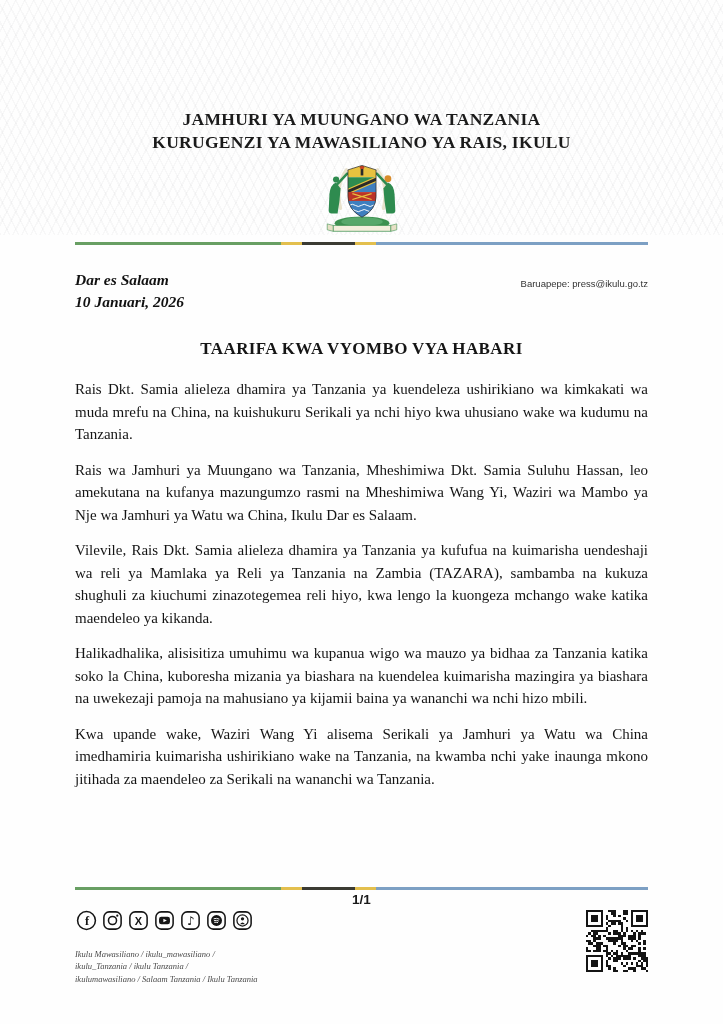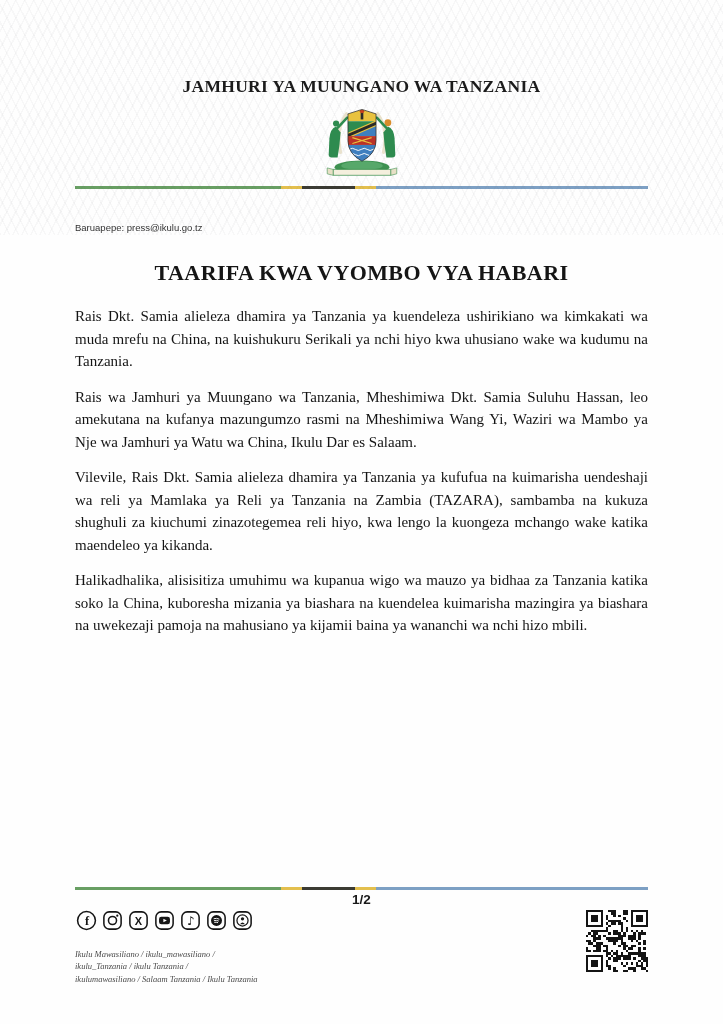--- a/index.html
+++ b/index.html
@@ -7,21 +7,21 @@
     position:relative;width:723px;height:1024px;margin:0 auto;
     background:#fefefe;overflow:hidden;
     font-family:"Liberation Serif",serif;color:#161616;
   }
   .texture{
     position:absolute;top:0;left:0;width:723px;height:235px;pointer-events:none;
     background-image:
       repeating-linear-gradient(63deg, rgba(60,60,70,.035) 0 1.5px, transparent 1.5px 8px),
       repeating-linear-gradient(-63deg, rgba(60,60,70,.035) 0 1.5px, transparent 1.5px 8px);
   }
-  .header{position:relative;text-align:center;padding-top:75px;}
+  .header{position:relative;text-align:center;padding-top:108px;}
   .header h1{
     margin:0;font-size:17.5px;line-height:23px;font-weight:bold;
     letter-spacing:.3px;color:#1b1b1b;
   }
   .emblem{display:block;margin:7px auto 0;}
   .flag-divider{
     display:flex;height:3px;width:573px;margin:7px auto 0;
   }
   .flag-divider .seg{height:100%;}
   .seg.green{width:36%;background:#689f63;}
@@ -29,21 +29,21 @@
   .seg.black{width:9.2%;background:#3b3b33;}
   .seg.yellow2{width:3.8%;background:#e3bf4d;}
   .seg.blue{flex:1;background:#7da0c4;}
   .meta-row{
     display:flex;justify-content:space-between;align-items:flex-start;
     margin:24px 75px 0;
   }
   .dateline{font-size:15.5px;font-weight:bold;font-style:italic;line-height:1.4;color:#111;}
   .email{font-family:"Liberation Sans",sans-serif;font-size:9.5px;color:#333;margin-top:9px;}
   .doc-title{
-    margin:27px 5px 0;text-align:center;font-size:22px;font-weight:bold;
+    margin:27px 5px 0;text-align:center;font-size:17px;font-weight:bold;
     letter-spacing:.4px;color:#151515;
   }
   .body-text{margin:19px 75px 0;}
   .body-text p{
     margin:0 0 13px;font-size:15px;line-height:1.5;text-align:justify;color:#141414;
   }
   .footer{position:absolute;left:75px;right:75px;top:880px;}
   .page-num{
     text-align:center;font-family:"Liberation Sans",sans-serif;
     font-size:13.5px;font-weight:700;color:#1a1a1a;margin-top:2px;
@@ -58,20 +58,21 @@
   .qr{width:62px;height:62px;margin-top:1px;}
 </style>
 </head>
 <body>
 
 <div class="page">
   <div class="texture"></div>
 
   <div class="header">
     <h1>JAMHURI YA MUUNGANO WA TANZANIA</h1>
+    <h1>KURUGENZI YA MAWASILIANO YA RAIS, IKULU</h1>
 
     <svg class="emblem" width="100" height="74" viewBox="0 0 130 100">
       <defs>
         <clipPath id="shieldClip">
           <path d="M65,6 L84,12 L84,48 Q84,66 65,76 Q46,66 46,48 L46,12 Z"></path>
         </clipPath>
       </defs>
 
       <ellipse cx="65" cy="84" rx="37" ry="9" fill="#3d9150"></ellipse>
       <ellipse cx="65" cy="82" rx="28" ry="6" fill="#57a86a"></ellipse>
@@ -111,41 +112,46 @@
 
   <div class="flag-divider">
     <span class="seg green"></span>
     <span class="seg yellow"></span>
     <span class="seg black"></span>
     <span class="seg yellow2"></span>
     <span class="seg blue"></span>
   </div>
 
   <div class="meta-row">
+    <div class="dateline">
+      <div>Dar es Salaam</div>
+      <div>10 Januari, 2026</div>
+    </div>
     <div class="email">Baruapepe: press@ikulu.go.tz</div>
   </div>
 
   <h2 class="doc-title">TAARIFA KWA VYOMBO VYA HABARI</h2>
 
   <div class="body-text">
     <p>Rais Dkt. Samia alieleza dhamira ya Tanzania ya kuendeleza ushirikiano wa kimkakati wa muda mrefu na China, na kuishukuru Serikali ya nchi hiyo kwa uhusiano wake wa kudumu na Tanzania.</p>
     <p>Rais wa Jamhuri ya Muungano wa Tanzania, Mheshimiwa Dkt. Samia Suluhu Hassan, leo amekutana na kufanya mazungumzo rasmi na Mheshimiwa Wang Yi, Waziri wa Mambo ya Nje wa Jamhuri ya Watu wa China, Ikulu Dar es Salaam.</p>
     <p>Vilevile, Rais Dkt. Samia alieleza dhamira ya Tanzania ya kufufua na kuimarisha uendeshaji wa reli ya Mamlaka ya Reli ya Tanzania na Zambia (TAZARA), sambamba na kukuza shughuli za kiuchumi zinazotegemea reli hiyo, kwa lengo la kuongeza mchango wake katika maendeleo ya kikanda.</p>
     <p>Halikadhalika, alisisitiza umuhimu wa kupanua wigo wa mauzo ya bidhaa za Tanzania katika soko la China, kuboresha mizania ya biashara na kuendelea kuimarisha mazingira ya biashara na uwekezaji pamoja na mahusiano ya kijamii baina ya wananchi wa nchi hizo mbili.</p>
+    <p>Kwa upande wake, Waziri Wang Yi alisema Serikali ya Jamhuri ya Watu wa China imedhamiria kuimarisha ushirikiano wake na Tanzania, na kwamba nchi yake inaunga mkono jitihada za maendeleo za Serikali na wananchi wa Tanzania.</p>
   </div>
 
   <div class="footer">
     <div class="flag-divider" style="width:100%;">
       <span class="seg green"></span>
       <span class="seg yellow"></span>
       <span class="seg black"></span>
       <span class="seg yellow2"></span>
       <span class="seg blue"></span>
     </div>
-    <div class="page-num">1/2</div>
+    <div class="page-num">1/1</div>
 
     <div class="footer-row">
       <div class="social-block">
         <div class="icons-row">
           <svg width="23" height="23" viewBox="0 0 24 24">
             <circle cx="12" cy="12" r="9.3" fill="none" stroke="#151515" stroke-width="1.6"></circle>
             <text x="12.6" y="17" text-anchor="middle" font-family="Liberation Serif,serif" font-size="13" font-weight="bold" fill="#151515">f</text>
           </svg>
           <svg width="23" height="23" viewBox="0 0 24 24">
             <rect x="3" y="3" width="18" height="18" rx="5.5" fill="none" stroke="#151515" stroke-width="1.6"></rect>

